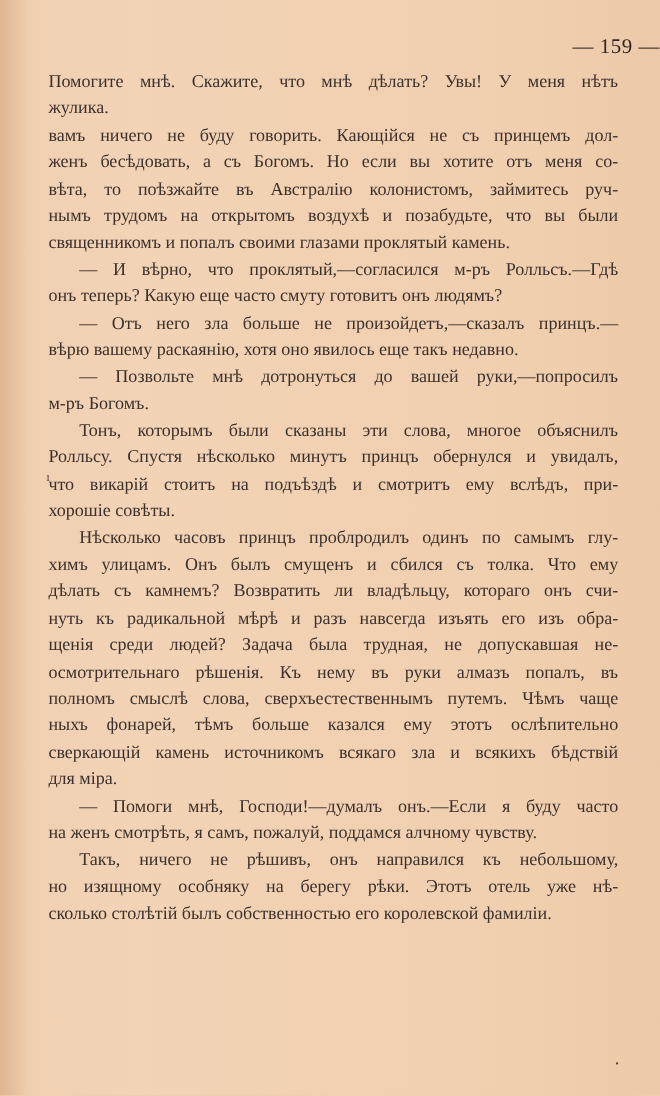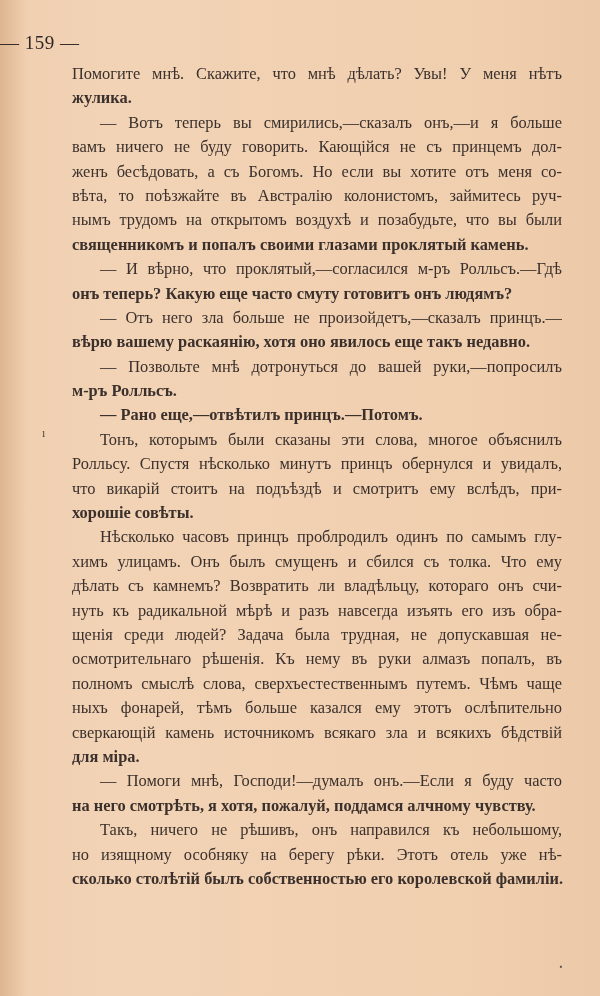--- a/index.html
+++ b/index.html
@@ -13,75 +13,73 @@
     position: absolute; inset: 0;
     background:
       linear-gradient(90deg, #e9c7a4 0px, #f1d0b2 30px, #f2d3b5 120px, #f0cfaf 480px, #ecc9a8 600px);
   }
   .spine-shadow {
     position: absolute; left: 0; top: 0; bottom: 0; width: 26px;
     background: linear-gradient(90deg, rgba(200,150,110,0.35), rgba(200,150,110,0));
   }
   .page-number {
     position: absolute; top: 32px; left: 0; width: 600px;
-    text-align: left; font-size: 19px; color: #2f2624; letter-spacing: 0.5px;
+    text-align: right; font-size: 19px; color: #2f2624; letter-spacing: 0.5px;
   }
   .text-block {
     position: absolute; left: 44px; top: 62px; width: 518px;
     color: #3b302c; font-size: 16.4px; line-height: 24.4px;
   }
   .line {
     display: block; white-space: nowrap; text-align: justify;
-    text-align-last: justify; height: 24.4px; margin-left: 28px;
+    text-align-last: justify; height: 24.4px;
   }
-  .line.last { text-align-last: left; font-weight: bold; }
+  .line.last { text-align-last: left; }
   .line.indent { padding-left: 28px; }
   .mark {
     position: absolute; color: #5a4a40; font-size: 12px;
   }
 </style>
 </head>
 <body>
 
 <div class="paper"></div>
 <div class="spine-shadow"></div>
 
 <div class="page-number">— 159 —</div>
 
 <div class="text-block" id="text-block">
     <span class="line">Помогите мнѣ. Скажите, что мнѣ дѣлать? Увы! У меня нѣтъ</span>
     <span class="line last">жулика.</span>
-    <span class="line indent">— Вотъ теперь вы смирились,—сказалъ онъ,—и я больше</span>
     <span class="line">вамъ ничего не буду говорить. Кающійся не съ принцемъ дол-</span>
     <span class="line">женъ бесѣдовать, а съ Богомъ. Но если вы хотите отъ меня со-</span>
     <span class="line">вѣта, то поѣзжайте въ Австралію колонистомъ, займитесь руч-</span>
     <span class="line">нымъ трудомъ на открытомъ воздухѣ и позабудьте, что вы были</span>
     <span class="line last">священникомъ и попалъ своими глазами проклятый камень.</span>
     <span class="line indent">— И вѣрно, что проклятый,—согласился м-ръ Ролльсъ.—Гдѣ</span>
     <span class="line last">онъ теперь? Какую еще часто смуту готовитъ онъ людямъ?</span>
     <span class="line indent">— Отъ него зла больше не произойдетъ,—сказалъ принцъ.—</span>
     <span class="line last">вѣрю вашему раскаянію, хотя оно явилось еще такъ недавно.</span>
     <span class="line indent">— Позвольте мнѣ дотронуться до вашей руки,—попросилъ</span>
-    <span class="line last">м-ръ Ролльсъ.</span>
-    <span class="line indent last">— Рано еще,—отвѣтилъ принцъ.—Потомъ.</span>
+    <span class="line last">м-ръ Богомъ.</span>
     <span class="line indent">Тонъ, которымъ были сказаны эти слова, многое объяснилъ</span>
     <span class="line">Ролльсу. Спустя нѣсколько минутъ принцъ обернулся и увидалъ,</span>
     <span class="line">что викарій стоитъ на подъѣздѣ и смотритъ ему вслѣдъ, при-</span>
     <span class="line last">хорошіе совѣты.</span>
     <span class="line indent">Нѣсколько часовъ принцъ проблродилъ одинъ по самымъ глу-</span>
     <span class="line">химъ улицамъ. Онъ былъ смущенъ и сбился съ толка. Что ему</span>
     <span class="line">дѣлать съ камнемъ? Возвратить ли владѣльцу, котораго онъ счи-</span>
     <span class="line">нуть къ радикальной мѣрѣ и разъ навсегда изъять его изъ обра-</span>
     <span class="line">щенія среди людей? Задача была трудная, не допускавшая не-</span>
     <span class="line">осмотрительнаго рѣшенія. Къ нему въ руки алмазъ попалъ, въ</span>
     <span class="line">полномъ смыслѣ слова, сверхъестественнымъ путемъ. Чѣмъ чаще</span>
     <span class="line">ныхъ фонарей, тѣмъ больше казался ему этотъ ослѣпительно</span>
     <span class="line">сверкающій камень источникомъ всякаго зла и всякихъ бѣдствій</span>
     <span class="line last">для міра.</span>
     <span class="line indent">— Помоги мнѣ, Господи!—думалъ онъ.—Если я буду часто</span>
-    <span class="line last">на него смотрѣть, я хотя, пожалуй, поддамся алчному чувству.</span>
+    <span class="line last">на женъ смотрѣть, я самъ, пожалуй, поддамся алчному чувству.</span>
     <span class="line indent">Такъ, ничего не рѣшивъ, онъ направился къ небольшому,</span>
     <span class="line">но изящному особняку на берегу рѣки. Этотъ отель уже нѣ-</span>
     <span class="line last">сколько столѣтій былъ собственностью его королевской фамиліи.</span>
   </div>
 
 <span class="mark" style="left:42px; top:426px;">ı</span>
 <span class="mark" style="left:559px; top:958px;">ꞏ</span>
 
 </body></html>

